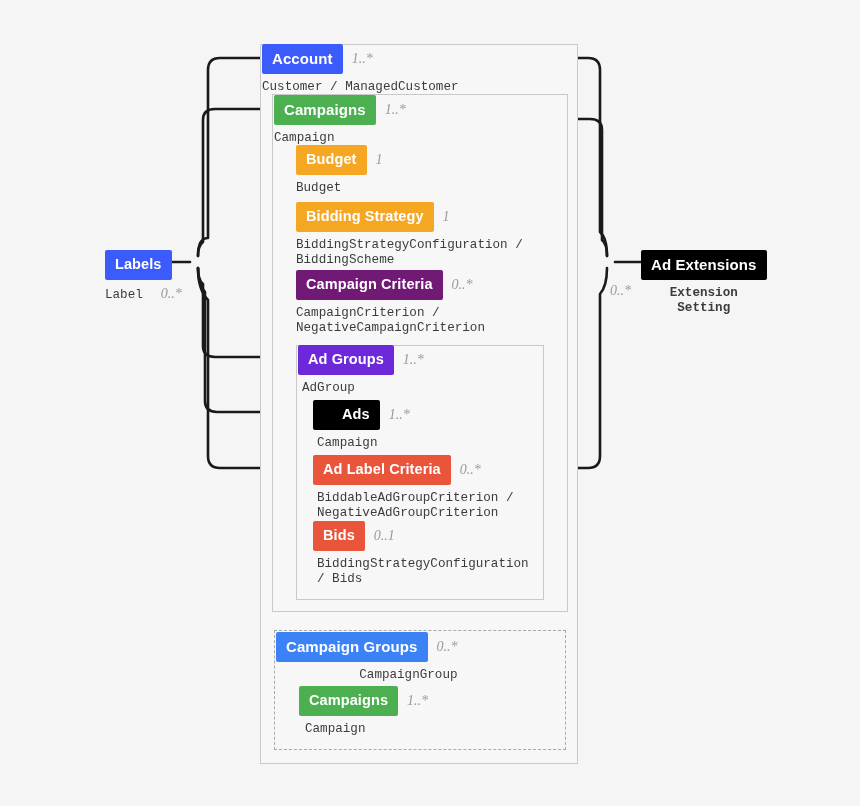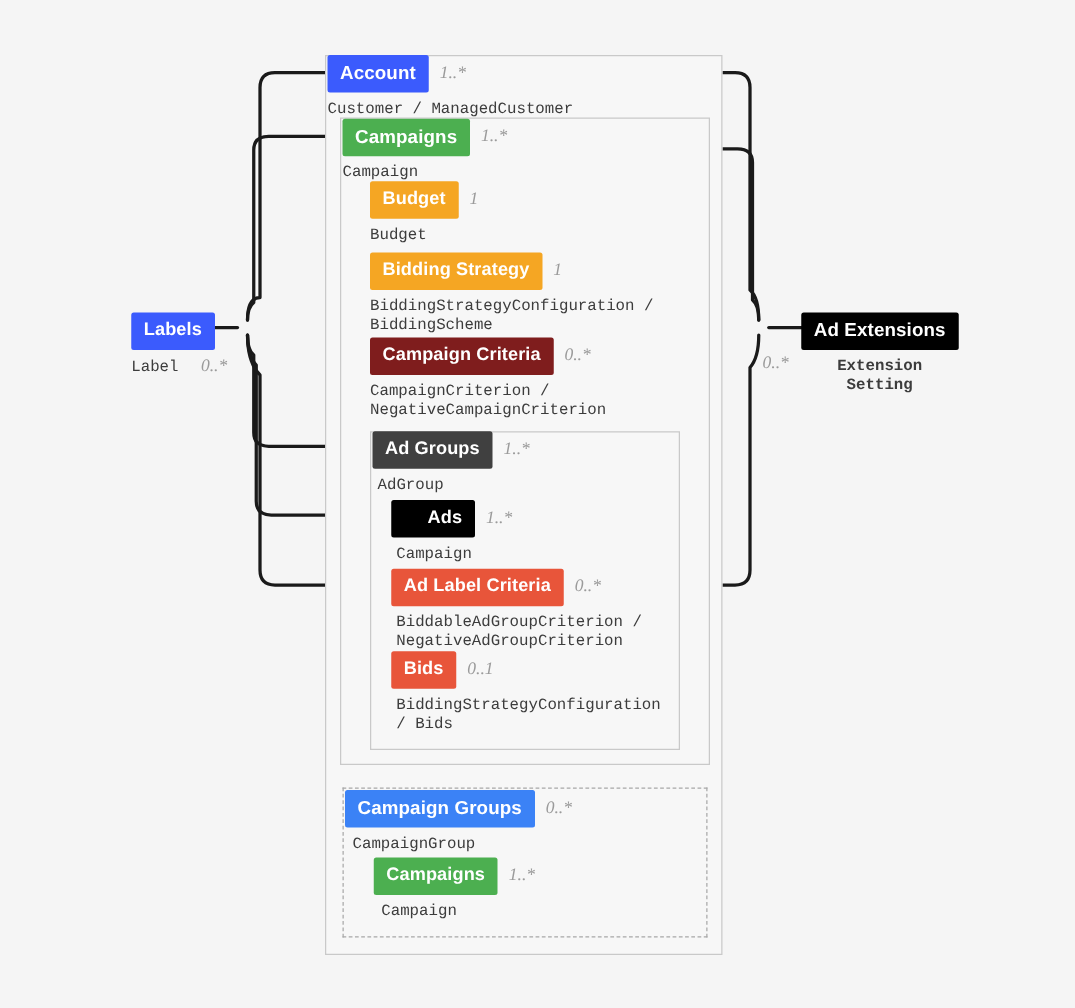--- a/index.html
+++ b/index.html
@@ -162,30 +162,30 @@
     <div class="entity-head">
       <span class="badge" style="background:#f5a623;">Bidding Strategy</span>
       <span class="mult">1</span>
     </div>
     <div class="subtitle">BiddingStrategyConfiguration /
 BiddingScheme</div>
   </div>
 
   <div class="entity" style="left:296px; top:270px;">
     <div class="entity-head">
-      <span class="badge" style="background:#7f1d1d;">Campaign Criteria</span>
+      <span class="badge" style="background:#701a75;">Campaign Criteria</span>
       <span class="mult">0..*</span>
     </div>
     <div class="subtitle">CampaignCriterion /
 NegativeCampaignCriterion</div>
   </div>
 
   <div class="entity" style="left:298px; top:345px;">
     <div class="entity-head">
-      <span class="badge" style="background:#404040;">Ad Groups</span>
+      <span class="badge" style="background:#6d28d9;">Ad Groups</span>
       <span class="mult">1..*</span>
     </div>
     <div class="subtitle" style="margin-left:4px;">AdGroup</div>
   </div>
 
   <div class="entity" style="left:313px; top:400px;">
     <div class="entity-head">
       <span class="badge" style="background:#000000;padding-left:29px;">Ads</span>
       <span class="mult">1..*</span>
     </div>
@@ -208,21 +208,21 @@
     </div>
     <div class="subtitle" style="margin-left:4px;">BiddingStrategyConfiguration
 / Bids</div>
   </div>
 
   <div class="entity" style="left:276px; top:632px;">
     <div class="entity-head">
       <span class="badge badge-lg" style="background:#3b82f6;">Campaign Groups</span>
       <span class="mult">0..*</span>
     </div>
-    <div class="subtitle" style="margin-left:6px;">CampaignGroup</div>
+    <div class="subtitle" style="margin-left:6px;text-align:right;">CampaignGroup</div>
   </div>
 
   <div class="entity" style="left:299px; top:686px;">
     <div class="entity-head">
       <span class="badge" style="background:#4caf50;">Campaigns</span>
       <span class="mult">1..*</span>
     </div>
     <div class="subtitle" style="margin-left:6px;">Campaign</div>
   </div>
 

